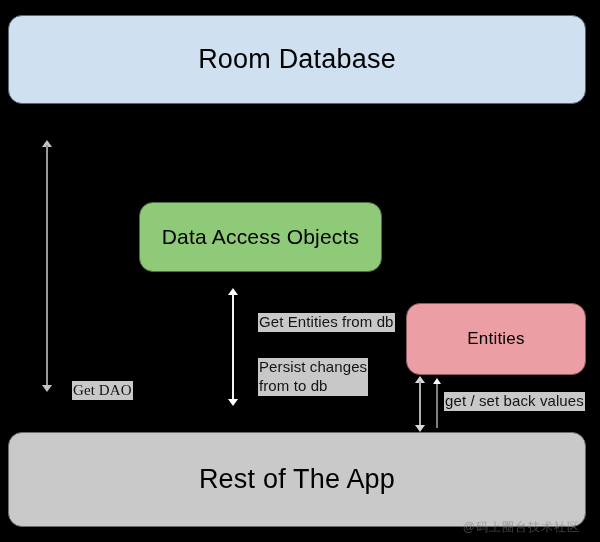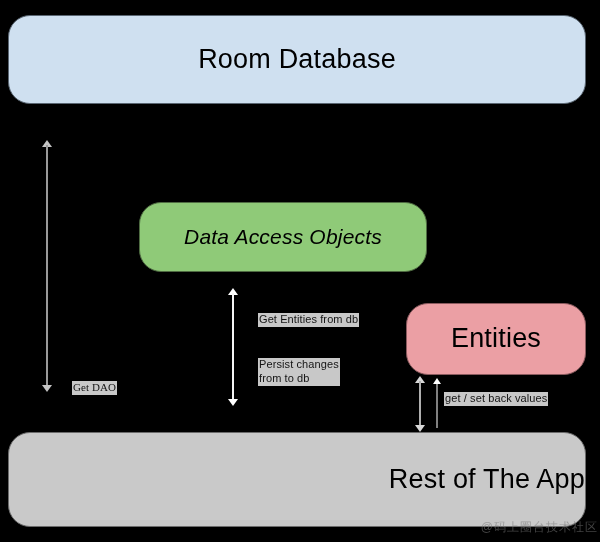--- a/index.html
+++ b/index.html
@@ -13,21 +13,21 @@
     height: 542px;
     background: #000000;
     overflow: hidden;
     font-family: "Liberation Sans", sans-serif;
   }
 
   
   .node {
     position: absolute;
     box-sizing: border-box;
-    border-radius: 22px;
+    border-radius: 14px;
     border: 1px solid #6b6b6b;
     display: flex;
     align-items: center;
     justify-content: center;
     box-shadow: 3px 3px 3px rgba(0,0,0,0.55);
     text-align: center;
   }
   .node-label {
     color: #000000;
     font-weight: 400;
@@ -36,39 +36,37 @@
   }
 
   #node-room-database {
     left: 8px;  top: 15px;  width: 578px;  height: 89px;
     background: #cfe0f0;
     border-color: #5a6672;
   }
   #node-room-database .node-label { font-size: 27px; }
 
   #node-dao {
-    left: 139px; top: 202px; width: 288px; height: 70px;
+    left: 139px; top: 202px; width: 243px; height: 70px;
     background: #8fca78;
     border-color: #4f6b42;
-    font-style: italic;
   }
   #node-dao .node-label { font-size: 21px; }
 
   #node-entities {
     left: 406px; top: 303px; width: 180px; height: 72px;
     background: #eb9fa4;
     border-color: #8a5a5e;
   }
-  #node-entities .node-label { font-size: 27px; }
+  #node-entities .node-label { font-size: 17px; }
 
   #node-rest-of-app {
     left: 8px;  top: 432px; width: 578px; height: 95px;
     background: #c9c9c9;
     border-color: #6b6b6b;
-    justify-content: flex-end;
   }
   #node-rest-of-app .node-label { font-size: 27px; }
 
   
   .connector {
     position: absolute;
   }
   .conn-line {
     position: absolute;
     left: 50%;
@@ -103,37 +101,37 @@
   #connector-app-to-entities .arrow-dn { bottom: 0; border-top: 7px solid #d8d8d8; }
 
   
   #connector-entities-fields { left: 432px; top: 378px; width: 10px; height: 50px; }
   #connector-entities-fields .conn-line { top: 5px; bottom: 0; background: #ffffff; width: 1px; }
   #connector-entities-fields .arrow-up { top: 0; border-left-width:4px; border-right-width:4px; border-bottom: 6px solid #ffffff; }
 
   
   .edge-label {
     position: absolute;
-    font-size: 11px;
+    font-size: 15px;
     color: #141414;
     background: #c8c8c8;
     padding: 0 1px;
     white-space: pre;
     line-height: 1.25;
     letter-spacing: 0.1px;
   }
   #label-get-dao          { left: 72px;  top: 381px; font-family: Liberation Serif, serif; }
   #label-get-entities     { left: 258px; top: 313px; }
   #label-persist-changes  { left: 258px; top: 358px; }
   #label-get-set-fields   { left: 444px; top: 392px; }
 
   
   #watermark {
     position: absolute;
-    right: 2px;
+    right: 20px;
     bottom: 6px;
     font-size: 12px;
     color: rgba(120,120,120,0.55);
     letter-spacing: 1px;
     user-select: none;
   }
 </style>
 </head>
 <body>
 

